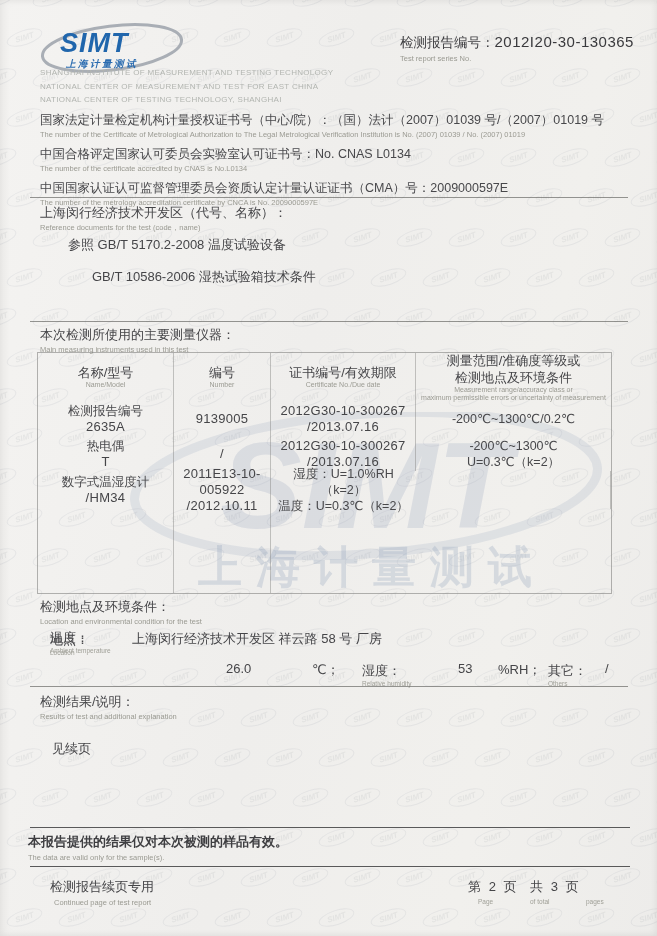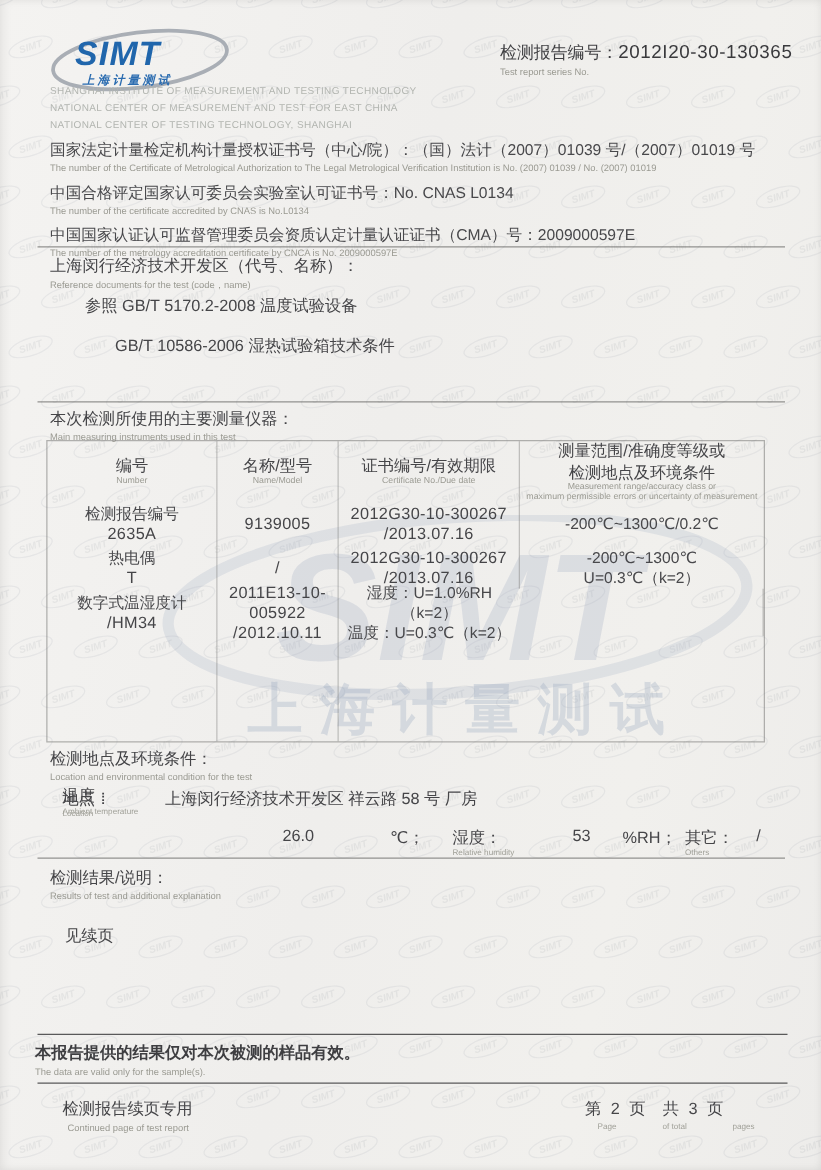--- a/index.html
+++ b/index.html
@@ -425,26 +425,26 @@
 
     <div class="rule" style="left:30px;top:321px;width:598px;"></div>
     <div class="abs" style="left:40px;top:326px;">
       <div class="zh">本次检测所使用的主要测量仪器：</div>
       <div class="en" style="margin-top:1px;">Main measuring instruments used in this test</div>
     </div>
 
     <div class="instr-table">
 
       <div class="cell">
+        <div class="zh">名称/型号</div>
+        <div class="hdr-en">Name/Model</div>
+      </div>
+      <div class="cell">
         <div class="zh">编号</div>
         <div class="hdr-en">Number</div>
-      </div>
-      <div class="cell">
-        <div class="zh">名称/型号</div>
-        <div class="hdr-en">Name/Model</div>
       </div>
       <div class="cell">
         <div class="zh">证书编号/有效期限</div>
         <div class="hdr-en">Certificate No./Due date</div>
       </div>
       <div class="cell last">
         <div class="zh" style="line-height:17px;">测量范围/准确度等级或</div>
         <div class="zh" style="line-height:17px;">检测地点及环境条件</div>
         <div class="hdr-en">Measurement range/accuracy class or</div>
         <div class="hdr-en">maximum permissible errors or uncertainty of measurement</div>

